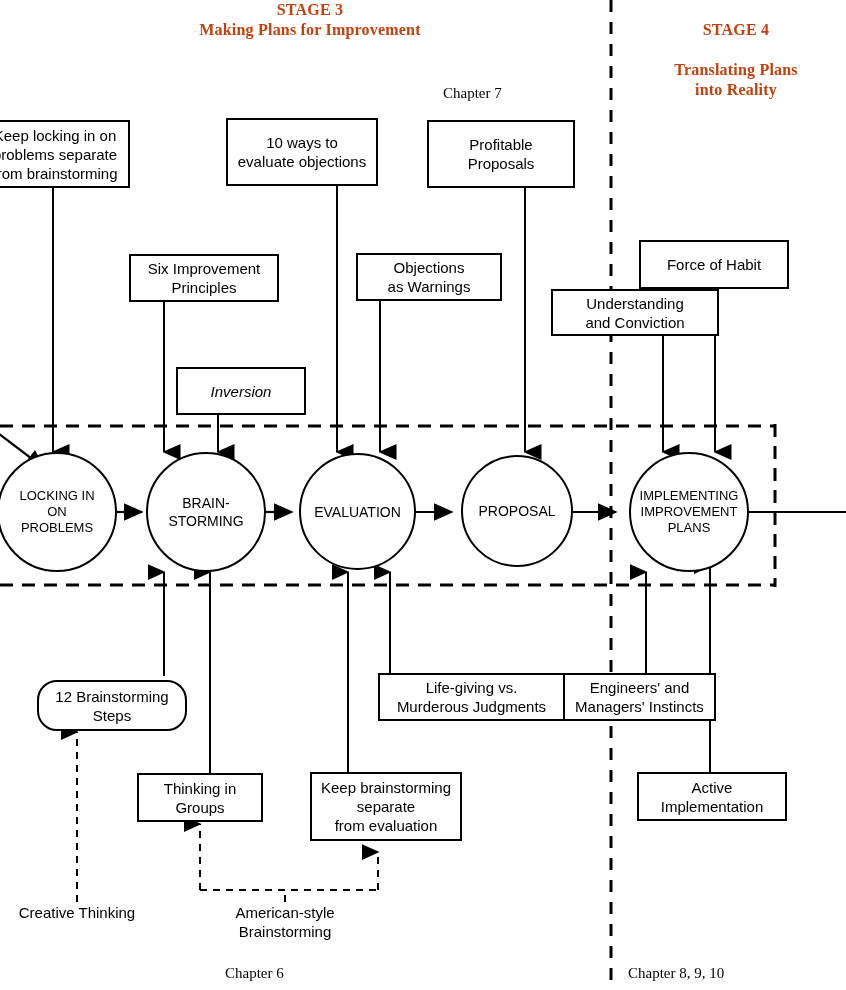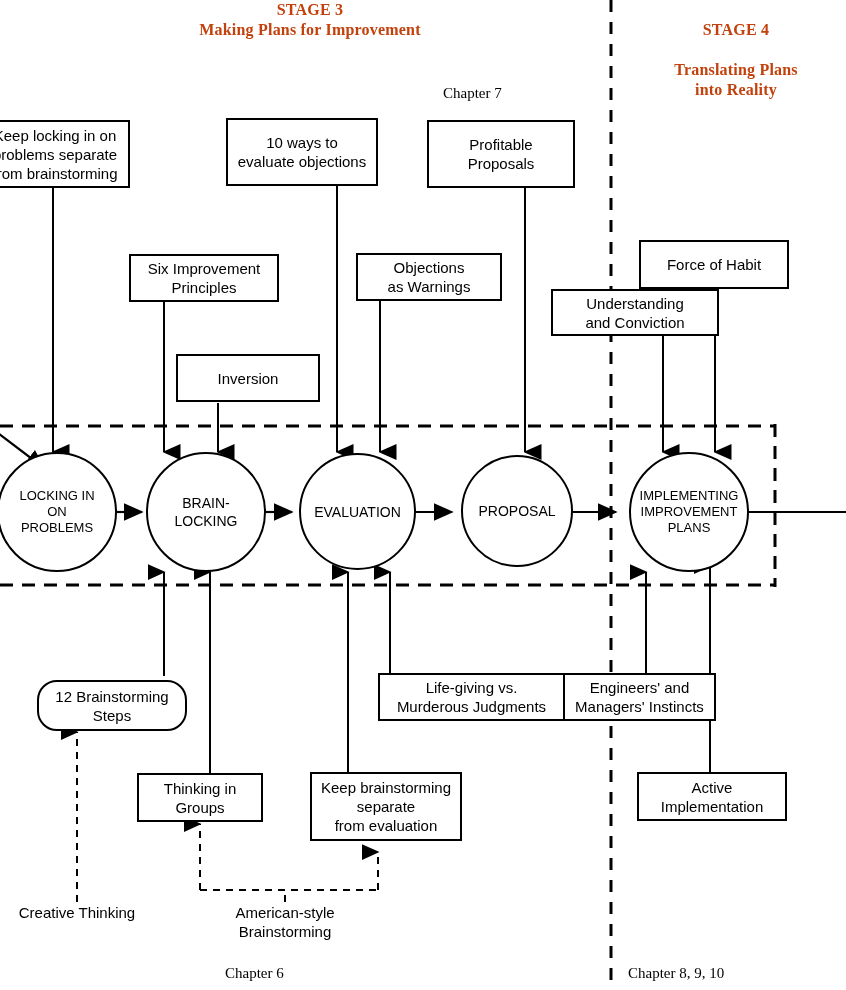--- a/index.html
+++ b/index.html
@@ -183,33 +183,33 @@
 
   <div class="node-box" style="left:427px; top:120px; width:148px; height:68px;">Profitable
 Proposals</div>
 
   <div class="node-box" style="left:129px; top:254px; width:150px; height:48px;">Six Improvement
 Principles</div>
 
   <div class="node-box" style="left:356px; top:253px; width:146px; height:48px;">Objections
 as Warnings</div>
 
-  <div class="node-box" style="left:176px; top:354px; width:144px; height:48px;">Inversion</div>
+  <div class="node-box" style="left:176px; top:367px; width:130px; height:48px;font-style:italic;">Inversion</div>
 
   <div class="node-box" style="left:639px; top:204px; width:150px; height:49px;margin-top:36px;">Force of Habit</div>
 
   <div class="node-box" style="left:551px; top:289px; width:168px; height:47px;">Understanding
 and Conviction</div>
 
   <div class="node-circle circle-sm" style="left:-3px; top:452px; width:120px; height:120px;">LOCKING IN
 ON
 PROBLEMS</div>
 
   <div class="node-circle" style="left:146px; top:452px; width:120px; height:120px;">BRAIN-
-LOCKING</div>
+STORMING</div>
 
   <div class="node-circle" style="left:299px; top:453px; width:117px; height:117px;">EVALUATION</div>
 
   <div class="node-circle" style="left:461px; top:455px; width:112px; height:112px;">PROPOSAL</div>
 
   <div class="node-circle circle-sm" style="left:629px; top:452px; width:120px; height:120px;">IMPLEMENTING
 IMPROVEMENT
 PLANS</div>
 
   <div class="node-box" style="left:37px; top:680px; width:150px; height:51px;border-radius:20px;">12 Brainstorming

